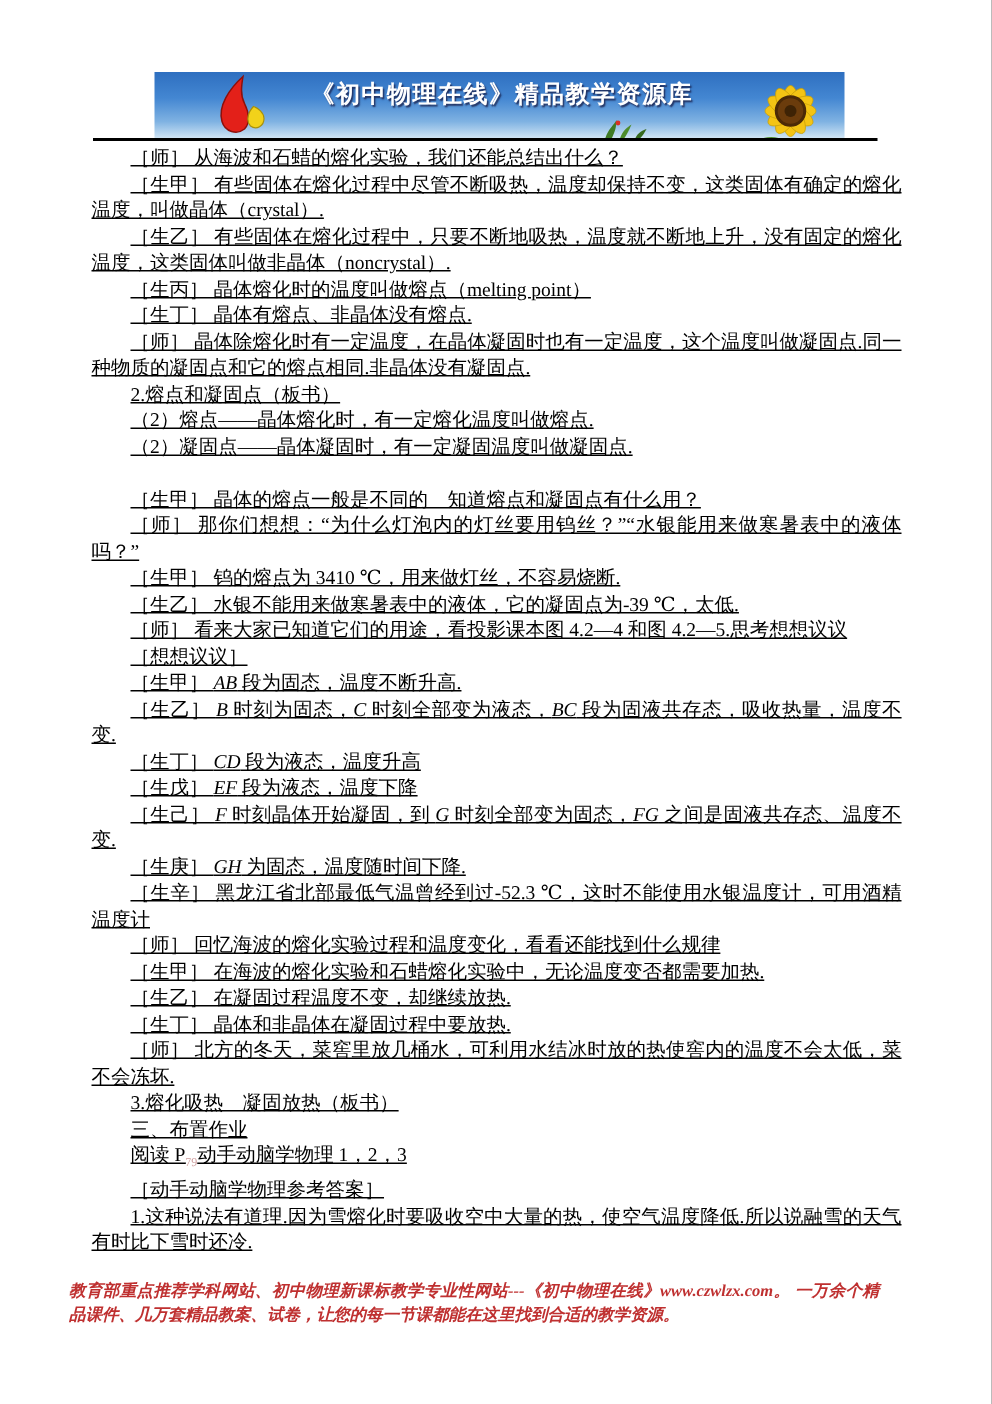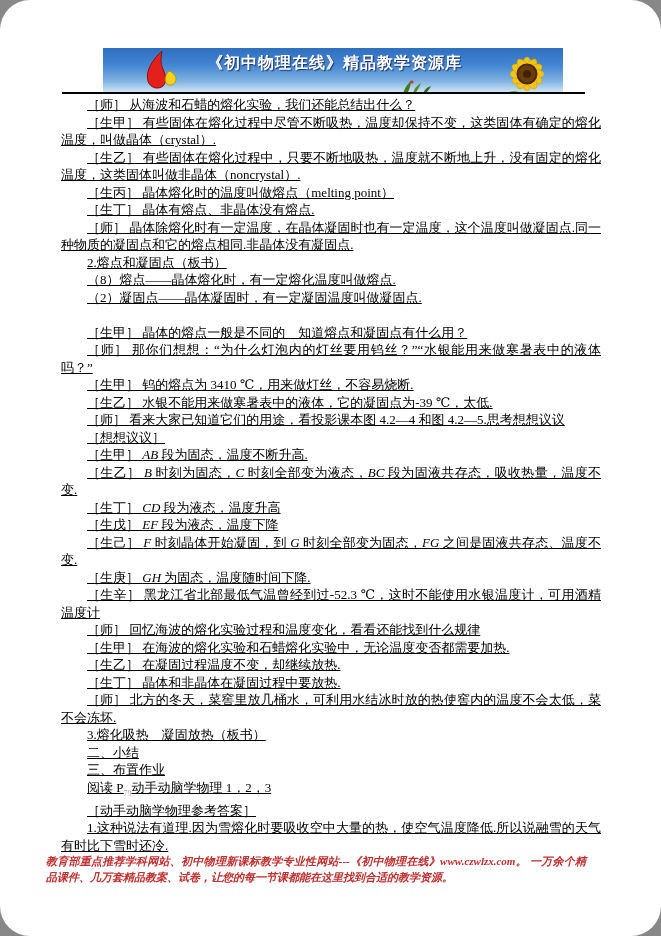--- a/index.html
+++ b/index.html
@@ -4,21 +4,20 @@
 <style>
   * { margin:0; padding:0; box-sizing:border-box; }
   html,body { background:#888; }
   .page {
     position:relative;
     width:661px; height:936px;
     background:#ffffff;
     margin:0 auto;
     overflow:hidden;
     font-family:"Liberation Serif","DejaVu Serif",serif;
-    border-radius:30px;
   }
   
   .banner {
     position:absolute; left:103px; top:48px;
     width:460px; height:44px;
     background:linear-gradient(180deg,#2e6fc0 0%,#4487d2 40%,#7fb2e2 75%,#cfe4f4 100%);
     overflow:hidden;
   }
   .banner-logo { position:absolute; left:36px; top:1px; width:52px; height:42px; }
   .banner-title {
@@ -100,21 +99,21 @@
   <div class="divider"></div>
 
   <div class="doc-body">
       <p><span>［师］ 从海波和石蜡的熔化实验，我们还能总结出什么？</span></p>
       <p><span>［生甲］ 有些固体在熔化过程中尽管不断吸热，温度却保持不变，这类固体有确定的熔化温度，叫做晶体（crystal）.</span></p>
       <p><span>［生乙］ 有些固体在熔化过程中，只要不断地吸热，温度就不断地上升，没有固定的熔化温度，这类固体叫做非晶体（noncrystal）.</span></p>
       <p><span>［生丙］ 晶体熔化时的温度叫做熔点（melting point）</span></p>
       <p><span>［生丁］ 晶体有熔点、非晶体没有熔点.</span></p>
       <p><span>［师］ 晶体除熔化时有一定温度，在晶体凝固时也有一定温度，这个温度叫做凝固点.同一种物质的凝固点和它的熔点相同.非晶体没有凝固点.</span></p>
       <p><span>2.熔点和凝固点（板书）</span></p>
-      <p><span>（8）熔点——晶体熔化时，有一定熔化温度叫做熔点.</span></p>
+      <p><span>（2）熔点——晶体熔化时，有一定熔化温度叫做熔点.</span></p>
       <p><span>（2）凝固点——晶体凝固时，有一定凝固温度叫做凝固点.</span></p>
       <p class="blank"></p>
       <p><span>［生甲］ 晶体的熔点一般是不同的　知道熔点和凝固点有什么用？</span></p>
       <p><span>［师］ 那你们想想：“为什么灯泡内的灯丝要用钨丝？”“水银能用来做寒暑表中的液体吗？”</span></p>
       <p><span>［生甲］ 钨的熔点为 3410 ℃，用来做灯丝，不容易烧断.</span></p>
       <p><span>［生乙］ 水银不能用来做寒暑表中的液体，它的凝固点为-39 ℃，太低.</span></p>
       <p><span>［师］ 看来大家已知道它们的用途，看投影课本图 4.2—4 和图 4.2—5.思考想想议议</span></p>
       <p><span>［想想议议］</span></p>
       <p><span>［生甲］ </span><span class="it">AB</span><span> 段为固态，温度不断升高.</span></p>
       <p><span>［生乙］ </span><span class="it">B</span><span> 时刻为固态，</span><span class="it">C</span><span> 时刻全部变为液态，</span><span class="it">BC</span><span> 段为固液共存态，吸收热量，温度不变.</span></p>
@@ -122,21 +121,20 @@
       <p><span>［生戊］ </span><span class="it">EF</span><span> 段为液态，温度下降</span></p>
       <p><span>［生己］ </span><span class="it">F</span><span> 时刻晶体开始凝固，到 </span><span class="it">G</span><span> 时刻全部变为固态，</span><span class="it">FG</span><span> 之间是固液共存态、温度不变.</span></p>
       <p><span>［生庚］ </span><span class="it">GH</span><span> 为固态，温度随时间下降.</span></p>
       <p><span>［生辛］ 黑龙江省北部最低气温曾经到过-52.3 ℃，这时不能使用水银温度计，可用酒精温度计</span></p>
       <p><span>［师］ 回忆海波的熔化实验过程和温度变化，看看还能找到什么规律</span></p>
       <p><span>［生甲］ 在海波的熔化实验和石蜡熔化实验中，无论温度变否都需要加热.</span></p>
       <p><span>［生乙］ 在凝固过程温度不变，却继续放热.</span></p>
       <p><span>［生丁］ 晶体和非晶体在凝固过程中要放热.</span></p>
       <p><span>［师］ 北方的冬天，菜窖里放几桶水，可利用水结冰时放的热使窖内的温度不会太低，菜不会冻坏.</span></p>
       <p><span>3.熔化吸热　凝固放热（板书）</span></p>
-      <p><span>二、小结</span></p>
       <p><span>三、布置作业</span></p>
       <p><span>阅读 P</span><span class="sub">79</span><span>动手动脑学物理 1，2，3</span></p>
       <p><span>［动手动脑学物理参考答案］</span></p>
       <p><span>1.这种说法有道理.因为雪熔化时要吸收空中大量的热，使空气温度降低.所以说融雪的天气有时比下雪时还冷.</span></p>
     </div>
 
   <div class="footer" style="color: rgb(191, 48, 48);">教育部重点推荐学科网站、初中物理新课标教学专业性网站---《初中物理在线》www.czwlzx.com。 一万余个精品课件、几万套精品教案、试卷，让您的每一节课都能在这里找到合适的教学资源。</div>
 
 </div>
 

